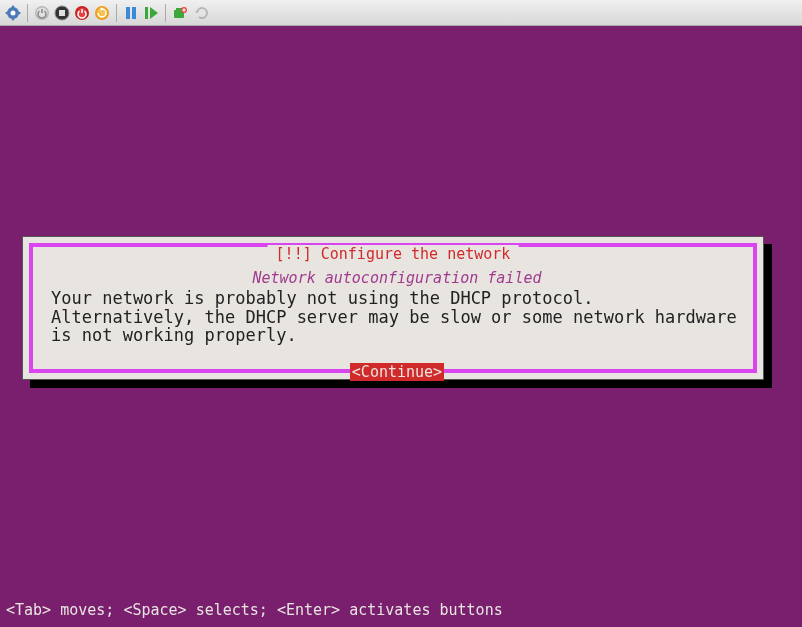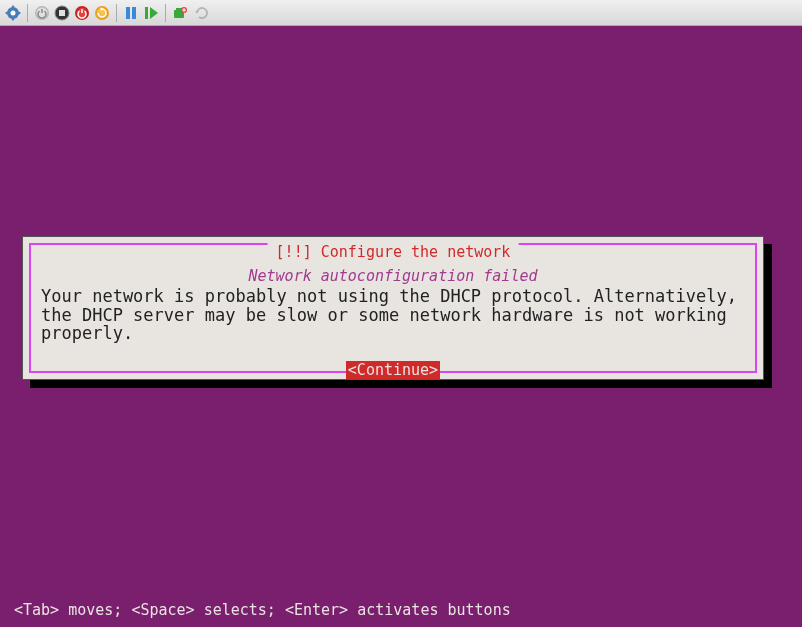--- a/index.html
+++ b/index.html
@@ -54,21 +54,22 @@
       left: 22px;
       top: 210px;
       width: 742px;
       height: 144px;
       background: #e8e4e0;
       border: 1px solid #555;
     }
     .dialog-inner {
       position: absolute;
       left: 6px; right: 6px; top: 6px; bottom: 6px;
-      border: 2px solid #d946ef;
+      border: 4px solid #d946ef;
+      padding-left: 8px;
     }
     .dialog-title {
       position: absolute;
       top: -2px;
       left: 50%;
       transform: translateX(-50%);
       background: #e8e4e0;
       padding: 0 8px;
       color: #d02a2a;
       font-size: 15px;
@@ -98,21 +99,21 @@
       background: #d02a2a;
       color: #e8e4e0;
       font-family: monospace;
       font-size: 15px;
       border: none;
       padding: 0 2px;
       cursor: pointer;
     }
     .help-bar {
       position: absolute;
-      left: 12px;
+      left: 4px;
       bottom: 8px;
       color: #e8e4e0;
       font-size: 15px;
       padding-left: 2px;
     }
   </style>
 </head>
 <body>
 
 <div class="toolbar">

